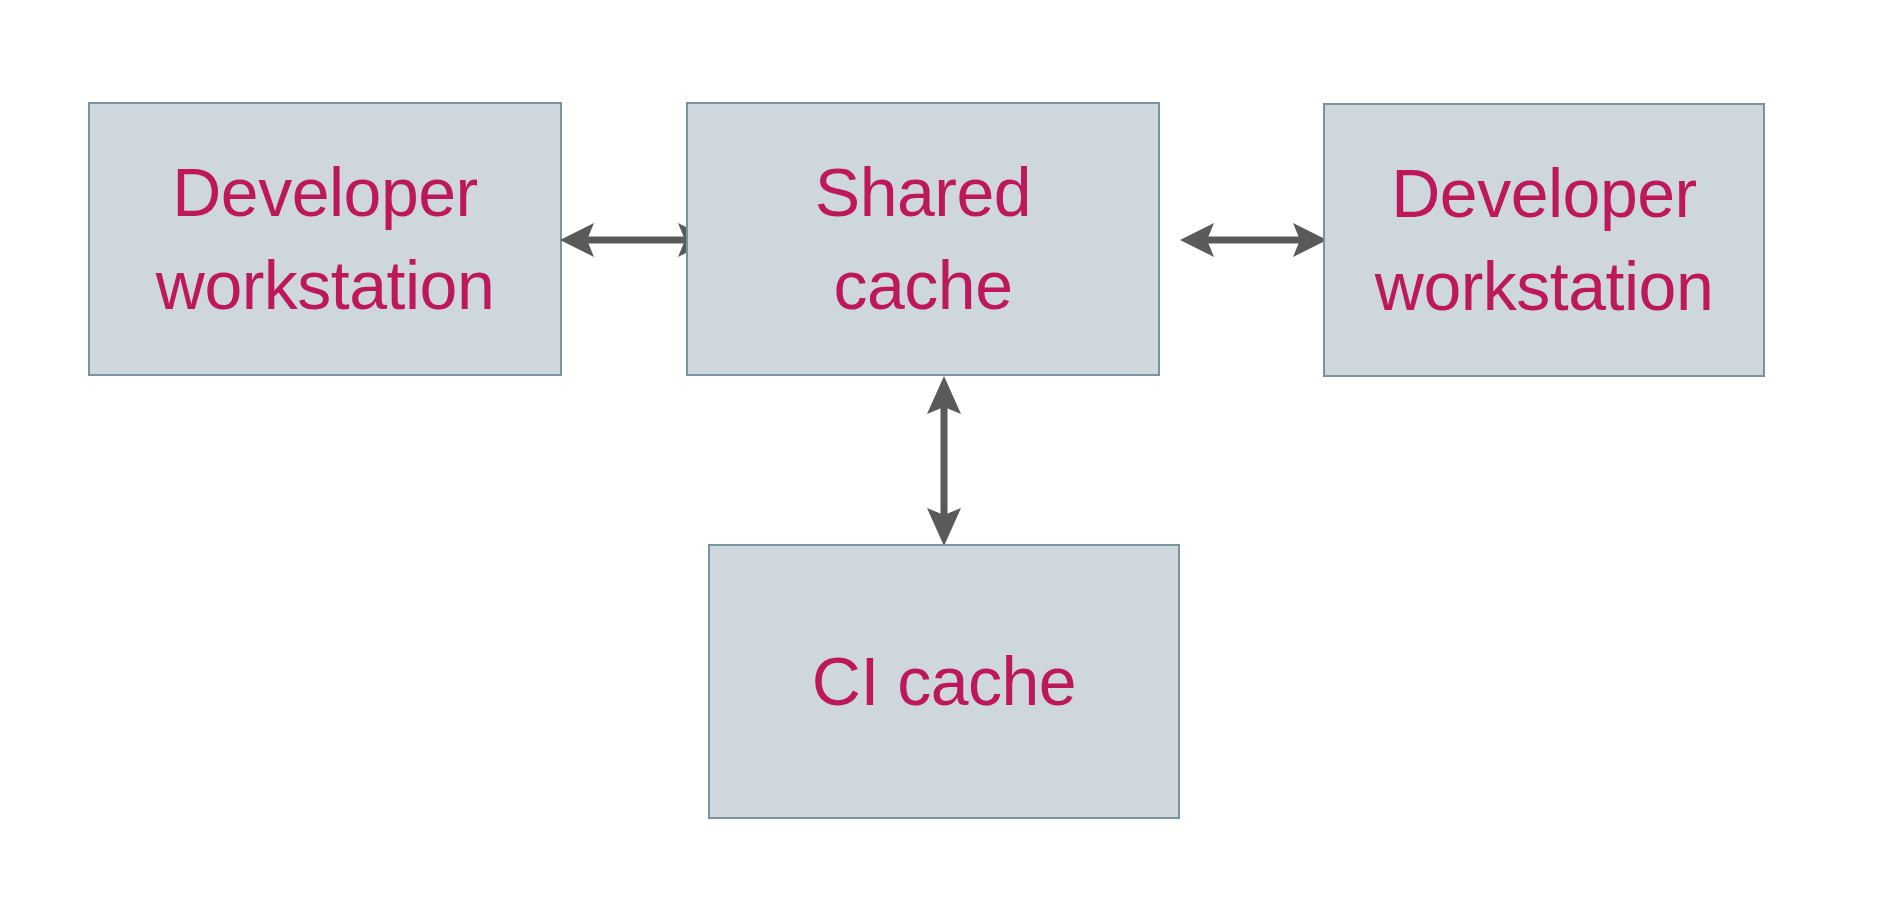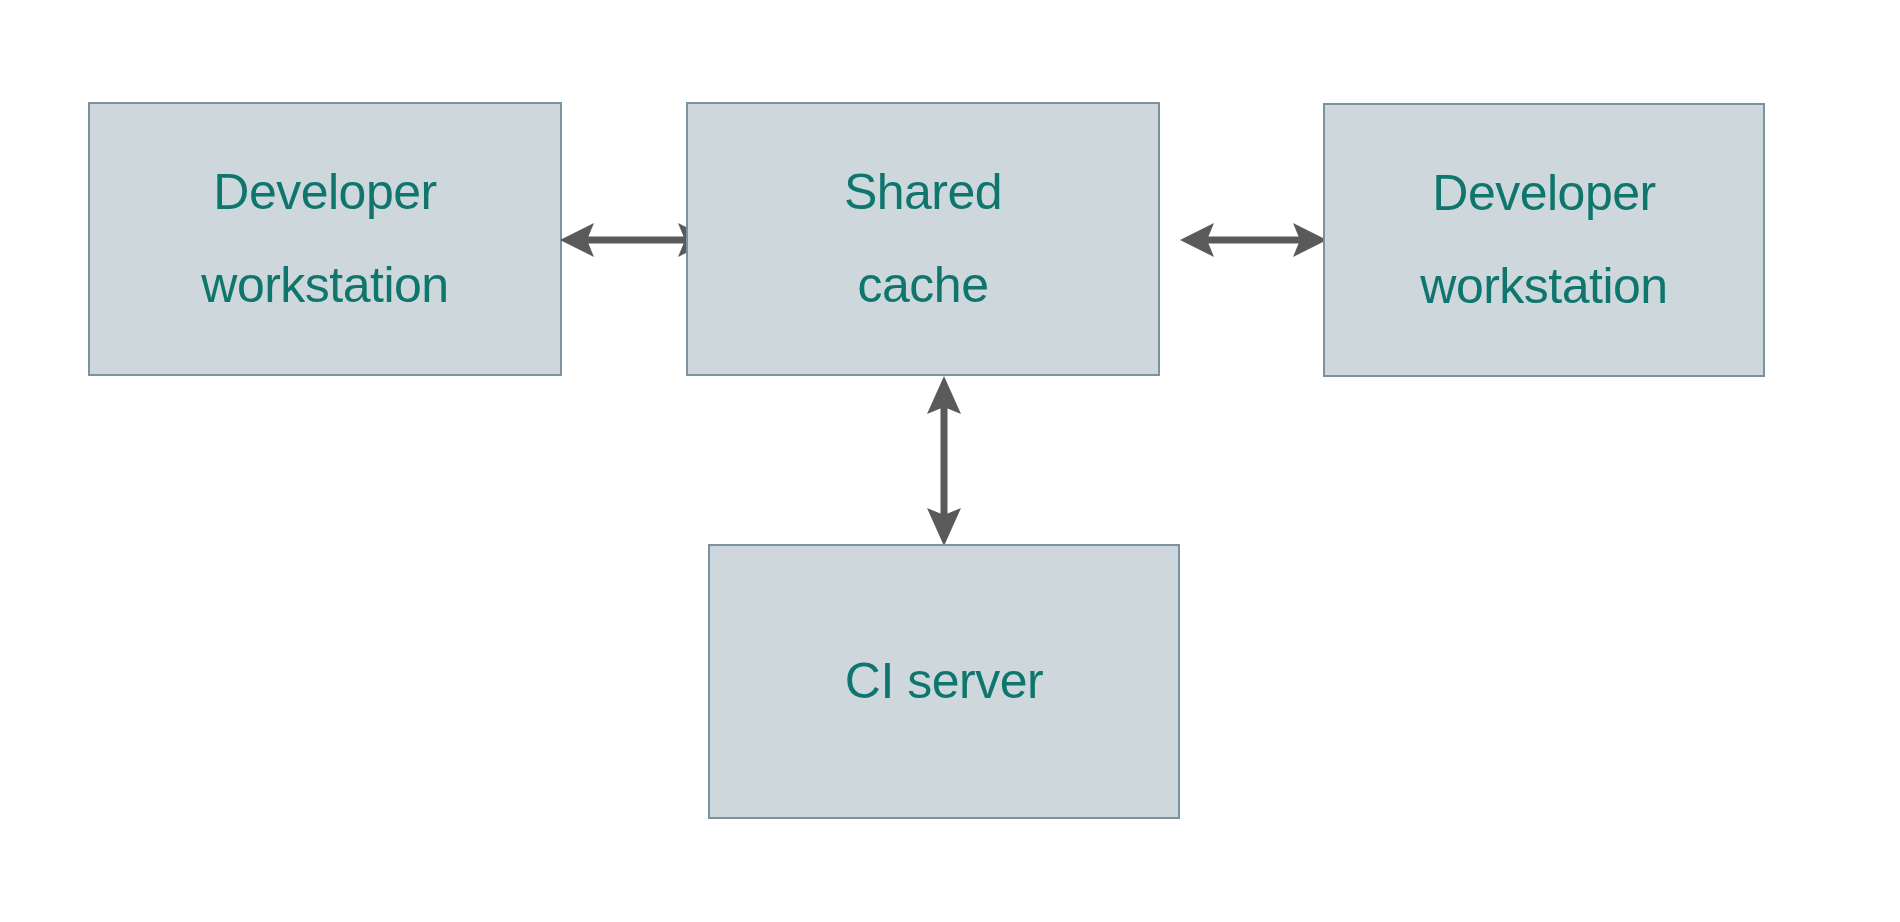--- a/index.html
+++ b/index.html
@@ -24,23 +24,23 @@
     box-sizing: border-box;
     background: #ced8dc;
     border: 2px solid #7b93a0;
     display: flex;
     align-items: center;
     justify-content: center;
     text-align: center;
   }
   .node-label {
     font-family: "Liberation Sans", sans-serif;
-    font-size: 50px;
+    font-size: 68px;
     line-height: 93px;
-    color: #0f766e;
+    color: #be185d;
     letter-spacing: -0.5px;
     font-weight: 400;
     white-space: pre-line;
   }
   .edge {
     position: absolute;
     overflow: visible;
   }
   .edge svg {
     display: block;
@@ -96,16 +96,16 @@
 
   <div class="edge" id="edge-shared-ci">
     <svg width="56" height="170" viewBox="0 0 56 170">
       <line x1="28" y1="20" x2="28" y2="150" stroke="#5a5a5a" stroke-width="7"></line>
       <path d="M 28 0 L 11 38 L 28 31 L 45 38 Z" fill="#5a5a5a"></path>
       <path d="M 28 170 L 11 132 L 28 139 L 45 132 Z" fill="#5a5a5a"></path>
     </svg>
   </div>
 
   <div class="node" id="node-ci">
-    <span class="node-label">CI server</span>
+    <span class="node-label">CI cache</span>
   </div>
 
 </div>
 
 </body></html>

